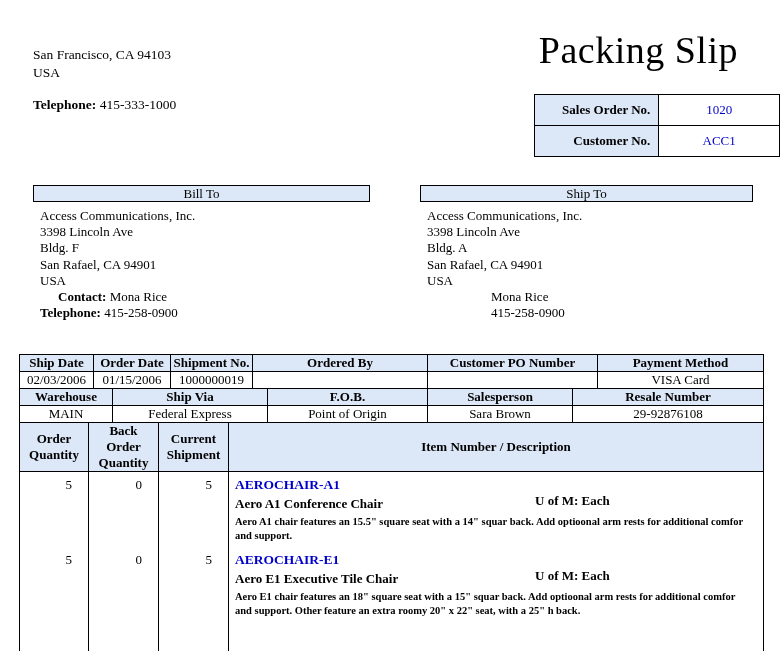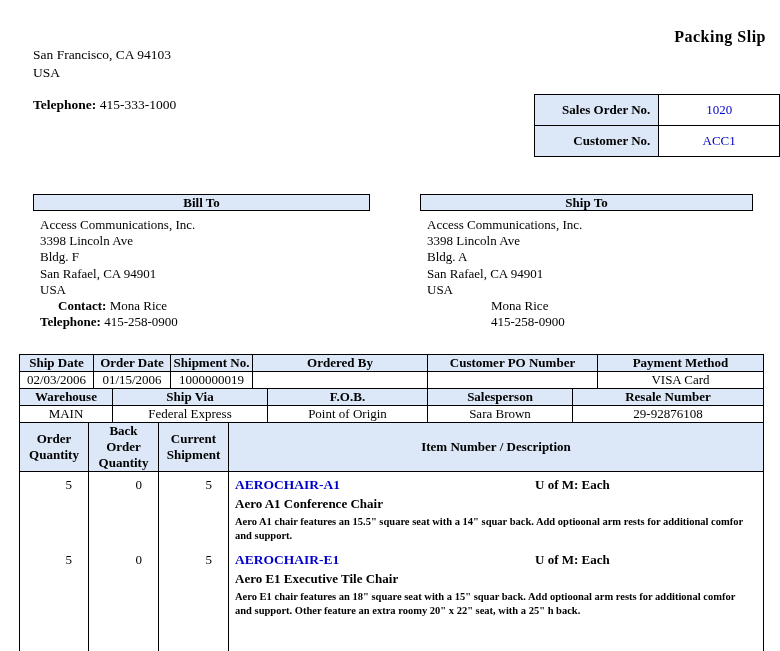--- a/index.html
+++ b/index.html
@@ -9,34 +9,34 @@
     color:#000;
   }
   .page { position:relative; width:780px; height:651px; overflow:hidden; background:#fff; }
 
   
   .seller { position:absolute; left:33px; top:46px; font-size:13.5px; line-height:17.5px; }
   .seller .phone-line { margin-top:15px; }
   .b { font-weight:bold; }
 
   
-  .doc-title { position:absolute; top:28px; right:14px; font-size:16px; font-weight:bold; letter-spacing:0.5px; }
+  .doc-title { position:absolute; top:28px; right:42px; font-size:38px; font-weight:normal; letter-spacing:0.5px; }
 
   
   table { border-collapse:collapse; }
   .so-table { position:absolute; left:534px; top:94px; table-layout:fixed; }
   .so-table td { border:1px solid #000; height:28px; font-size:13px; overflow:hidden; }
   .so-table td.lbl { width:116px; background:#dce7f7; font-weight:bold; text-align:right; padding-right:8px; }
   .so-table td.val { width:120px; text-align:center; color:#0000cc; }
 
   
   .addr-block { position:absolute; top:185px; font-size:13px; }
   .addr-block.bill { left:33px; width:337px; }
   .addr-block.ship { left:420px; width:333px; }
-  .addr-bar { border:1px solid #000; background:#dce7f7; text-align:center; font-weight:bold; height:15px; line-height:15px; font-size:13px;margin-top:9px; }
+  .addr-bar { border:1px solid #000; background:#dce7f7; text-align:center; font-weight:normal; height:15px; line-height:15px; font-size:13px; }
   .addr-lines { margin:6px 0 0 7px; line-height:16.2px; }
   .indent-contact { margin-left:18px; }
   .ship-contact { margin-left:64px; }
 
   
   .main { position:absolute; left:19px; top:354px; width:744px; }
   .main table { table-layout:fixed; width:744px; }
   .main table + table { margin-top:-1px; }
   .main th, .main td {
     border:1px solid #000; font-size:13px; height:15px;
@@ -50,21 +50,21 @@
     padding:5px 16px 0 0; vertical-align:top;
   }
   .items td.desc {
     border-top:none; border-bottom:none; text-align:left;
     vertical-align:top; padding:5px 8px 0 6px; white-space:normal;font-weight:bold;
   }
   .items tr.item-first  { height:75px; }
   .items tr.item-second { height:140px; }
   .line1 { position:relative; height:17px; }
   .item-no { color:#0000cc; font-size:13.5px; }
-  .uom { position:absolute; left:300px; top:0; font-size:13px; color:#000; }
+  .uom { position:absolute; left:300px; top:16px; font-size:13px; color:#000; }
   .item-name { font-size:13px; margin-top:2px; }
   .item-desc { font-size:10.5px; line-height:14px; margin-top:3px; padding-right:4px; }
 </style>
 </head>
 <body>
 
 <div class="page">
 
   <div class="seller">
     <div>San Francisco, CA 94103</div>

